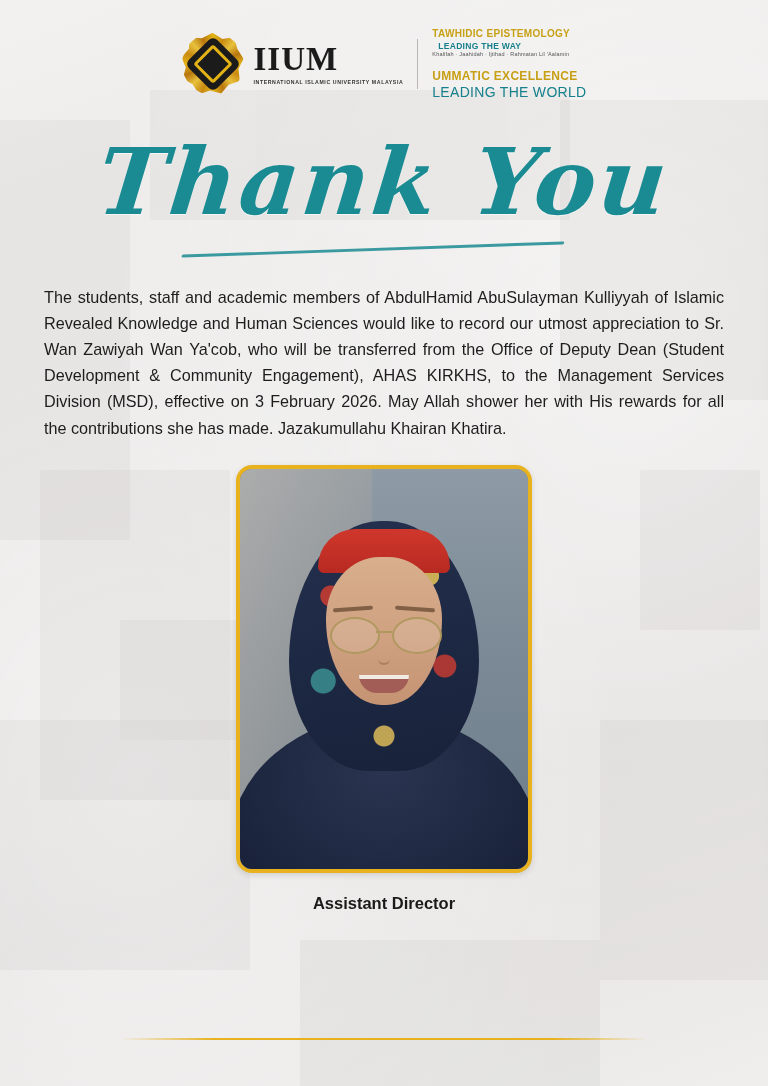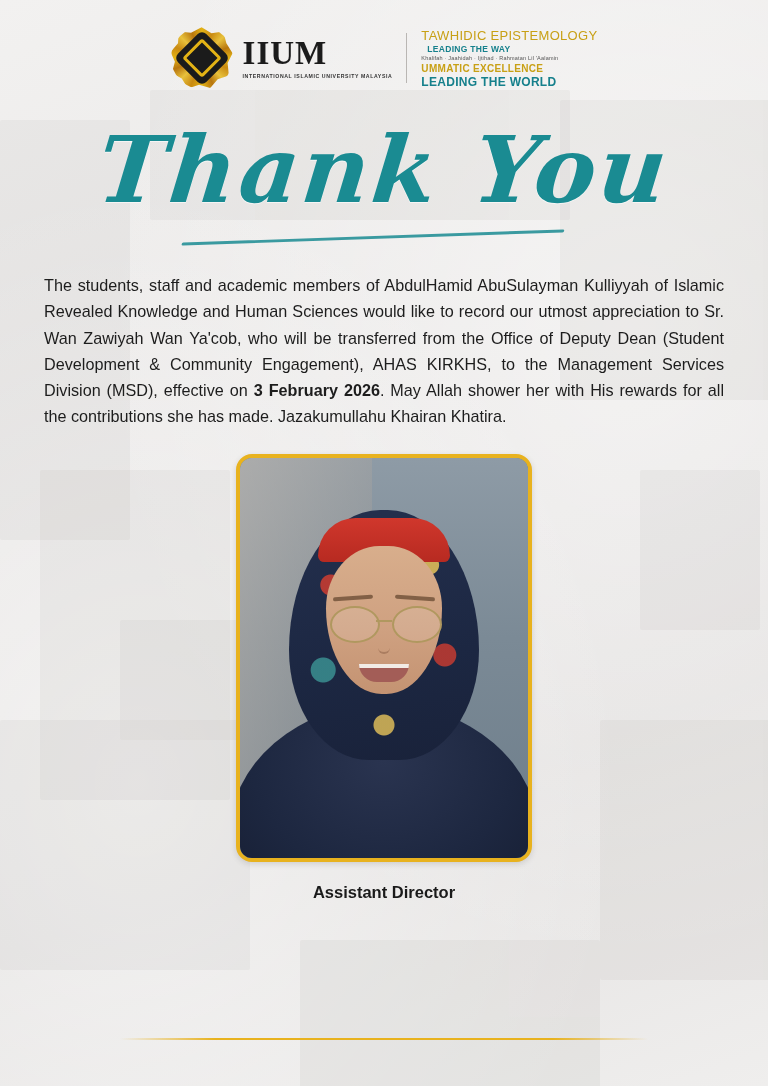--- a/index.html
+++ b/index.html
@@ -117,47 +117,47 @@
     width: 1px;
     height: 50px;
     background: #b9b6b3;
     margin: 0 4px;
   }
   .tagline {
     line-height: 1.25;
     padding-top: 2px;
   }
   .tagline .t1 {
-    font-size: 13px;
-    font-weight: normal;
+    font-size: 10px;
+    font-weight: bold;
     color: #c8a015;
     letter-spacing: 0.3px;
   }
   .tagline .t2 {
     font-size: 8.5px;
     font-weight: bold;
     color: #16808c;
     letter-spacing: 0.3px;
     padding-left: 6px;
   }
   .tagline .t3 {
     font-size: 5.5px;
     color: #555;
     letter-spacing: 0.2px;
   }
   .tagline .t4 {
-    font-size: 10px;
+    font-size: 12px;
     font-weight: bold;
     color: #c8a015;
     letter-spacing: 0.3px;
-    margin-top: 1px;
+    margin-top: 11px;
   }
   .tagline .t5 {
-    font-size: 12px;
-    font-weight: bold;
+    font-size: 14px;
+    font-weight: normal;
     color: #16808c;
     letter-spacing: 0.3px;
   }
 
   
   .thankyou {
     position: relative;
     text-align: center;
     margin-top: 34px;
     color: #1a8b92;
@@ -185,21 +185,21 @@
   
   .body-text {
     position: relative;
     margin: 56px 44px 0 44px;
     font-size: 16.2px;
     line-height: 1.62;
     color: #1d1d1d;
     text-align: justify;
     font-family: "Liberation Sans", sans-serif;
   }
-  .body-text b { font-weight: bold; }
+  .body-text b { font-weight: normal; }
 
   
   .portrait-wrap {
     position: relative;
     display: flex;
     justify-content: center;
     margin-top: 24px;
   }
   .portrait-frame {
     width: 288px;

